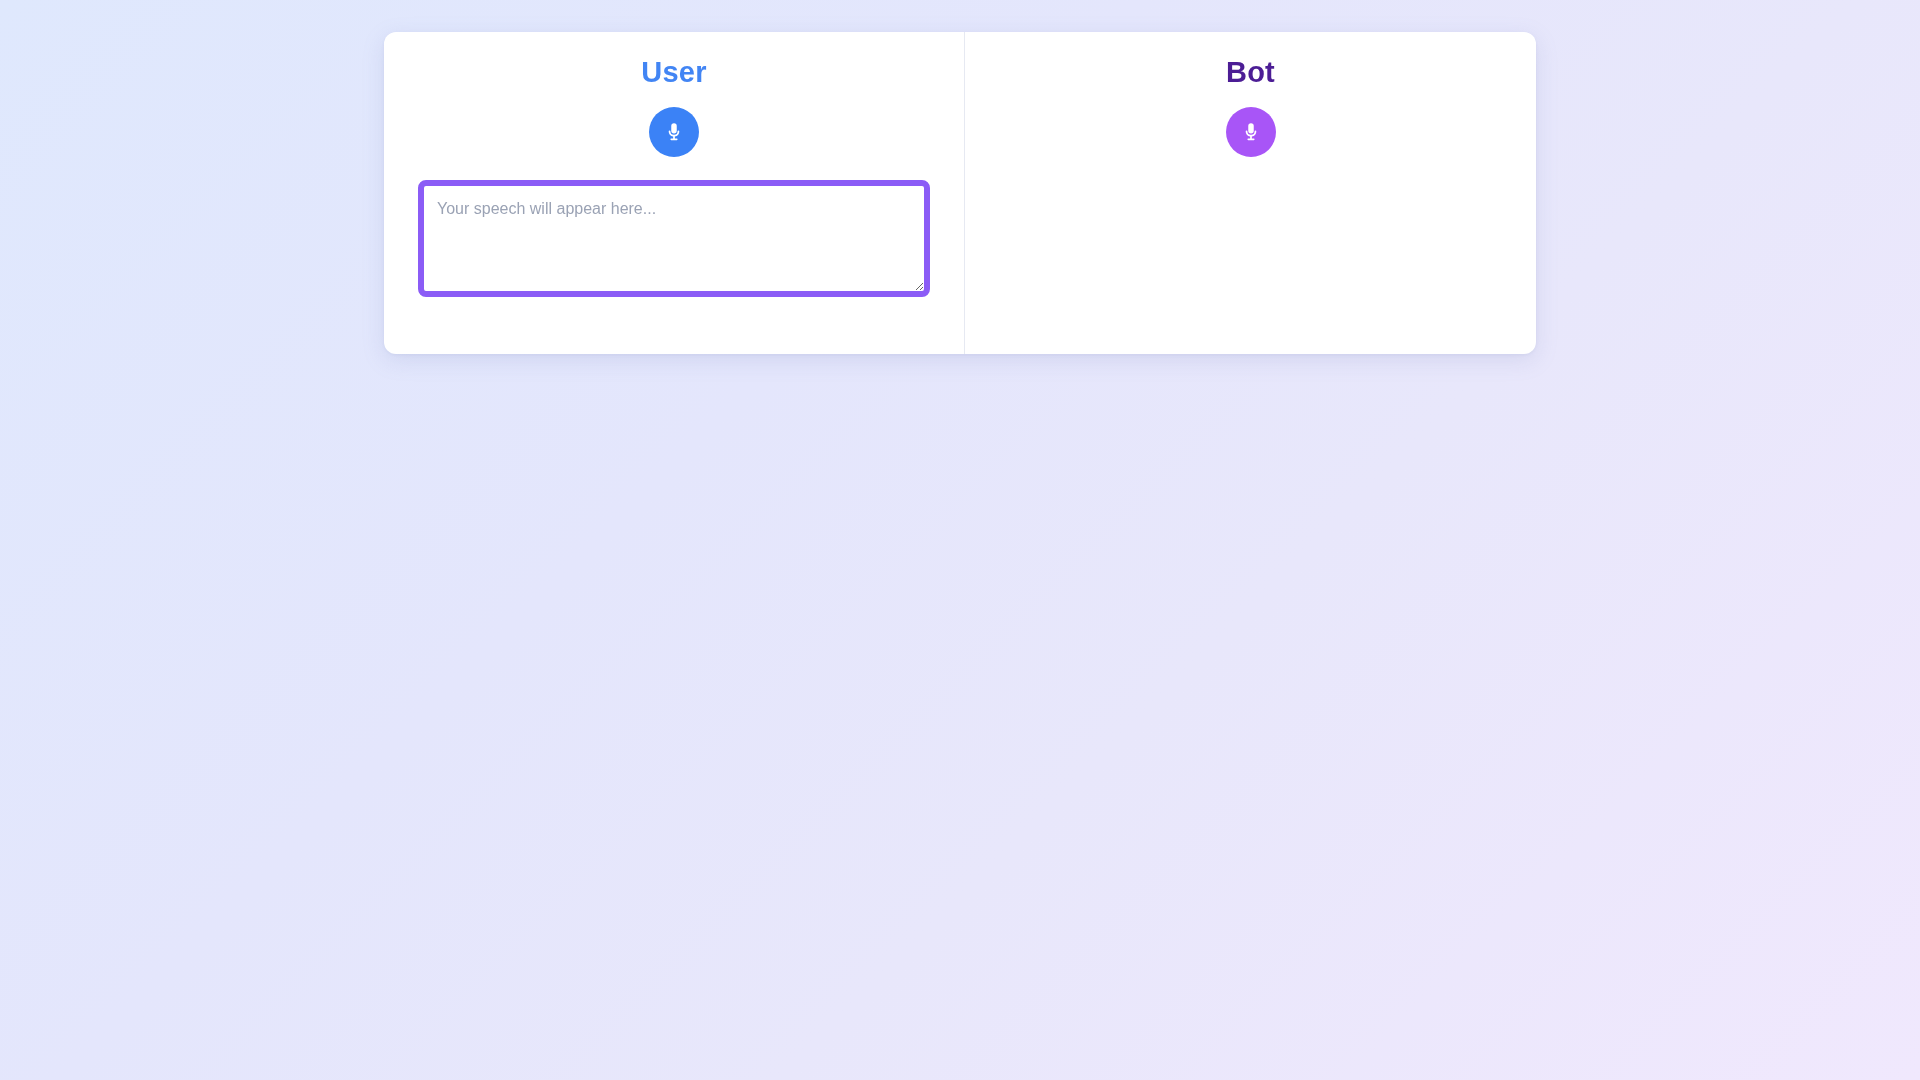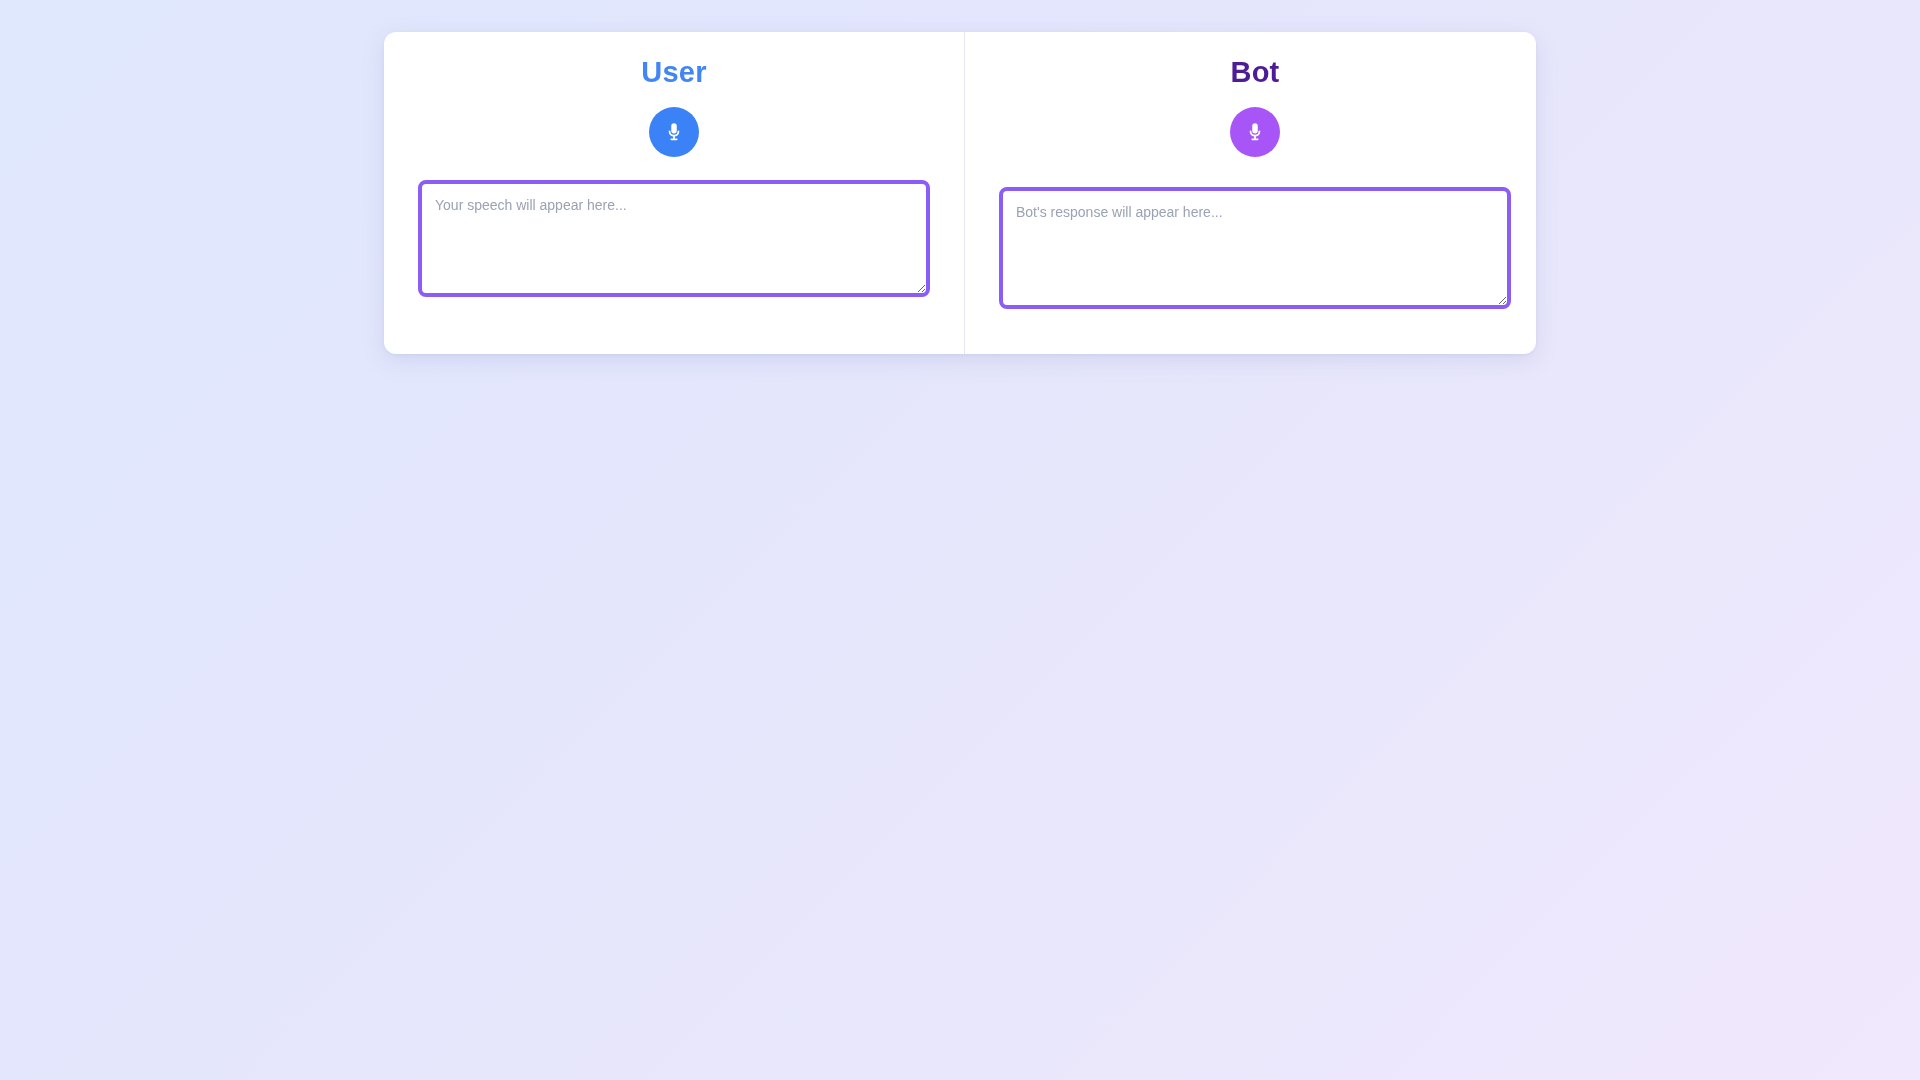--- a/index.html
+++ b/index.html
@@ -79,25 +79,25 @@
     padding: 0;
   }
   .panel-user .mic-button { background: #3b82f6; }
   .panel-bot  .mic-button { background: #a855f7; }
   .mic-button svg { display: block; }
 
   .speech-area {
     margin-top: 23px;
     width: 100%;
     height: 117px;
-    border: 4px solid #8b5cf6;
+    border: 6px solid #8b5cf6;
     border-radius: 8px;
     background: #ffffff;
     font-family: "Liberation Sans", sans-serif;
-    font-size: 14px;
+    font-size: 16px;
     line-height: 1.4;
     color: #3c4257;
     padding: 12px 13px;
     resize: both;
     outline: none;
     overflow: auto;
   }
   .speech-area::placeholder {
     color: #9aa2b4;
   }
@@ -140,17 +140,16 @@
 
       <button class="mic-button" aria-label="Start bot speech playback">
         <span>
           <svg width="22" height="22" viewBox="0 0 24 24" fill="#ffffff" aria-hidden="true">
             <rect x="9" y="2.5" width="6" height="11" rx="3"></rect>
             <path d="M6.2 11.2a0.95 0.95 0 0 1 1.9 0 3.9 3.9 0 0 0 7.8 0 0.95 0.95 0 0 1 1.9 0 5.8 5.8 0 0 1-4.85 5.72V19.1h2.1a0.9 0.9 0 0 1 0 1.8H8.95a0.9 0.9 0 0 1 0-1.8h2.1v-2.18A5.8 5.8 0 0 1 6.2 11.2z"></path>
           </svg>
         </span>
       </button>
 
-      <textarea class="speech-area" spellcheck="false" placeholder="Bot's response will appear here..." style=""></textarea>
     </section>
 
   </div>
 </div>
 
 </body></html>

